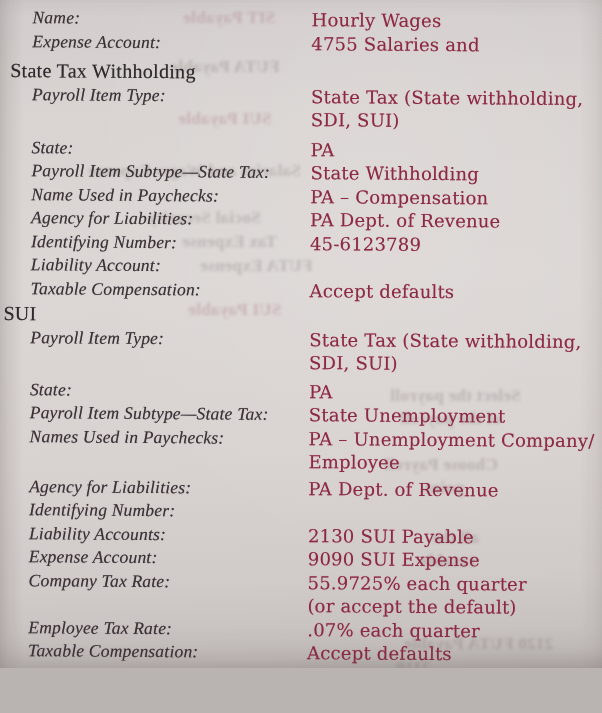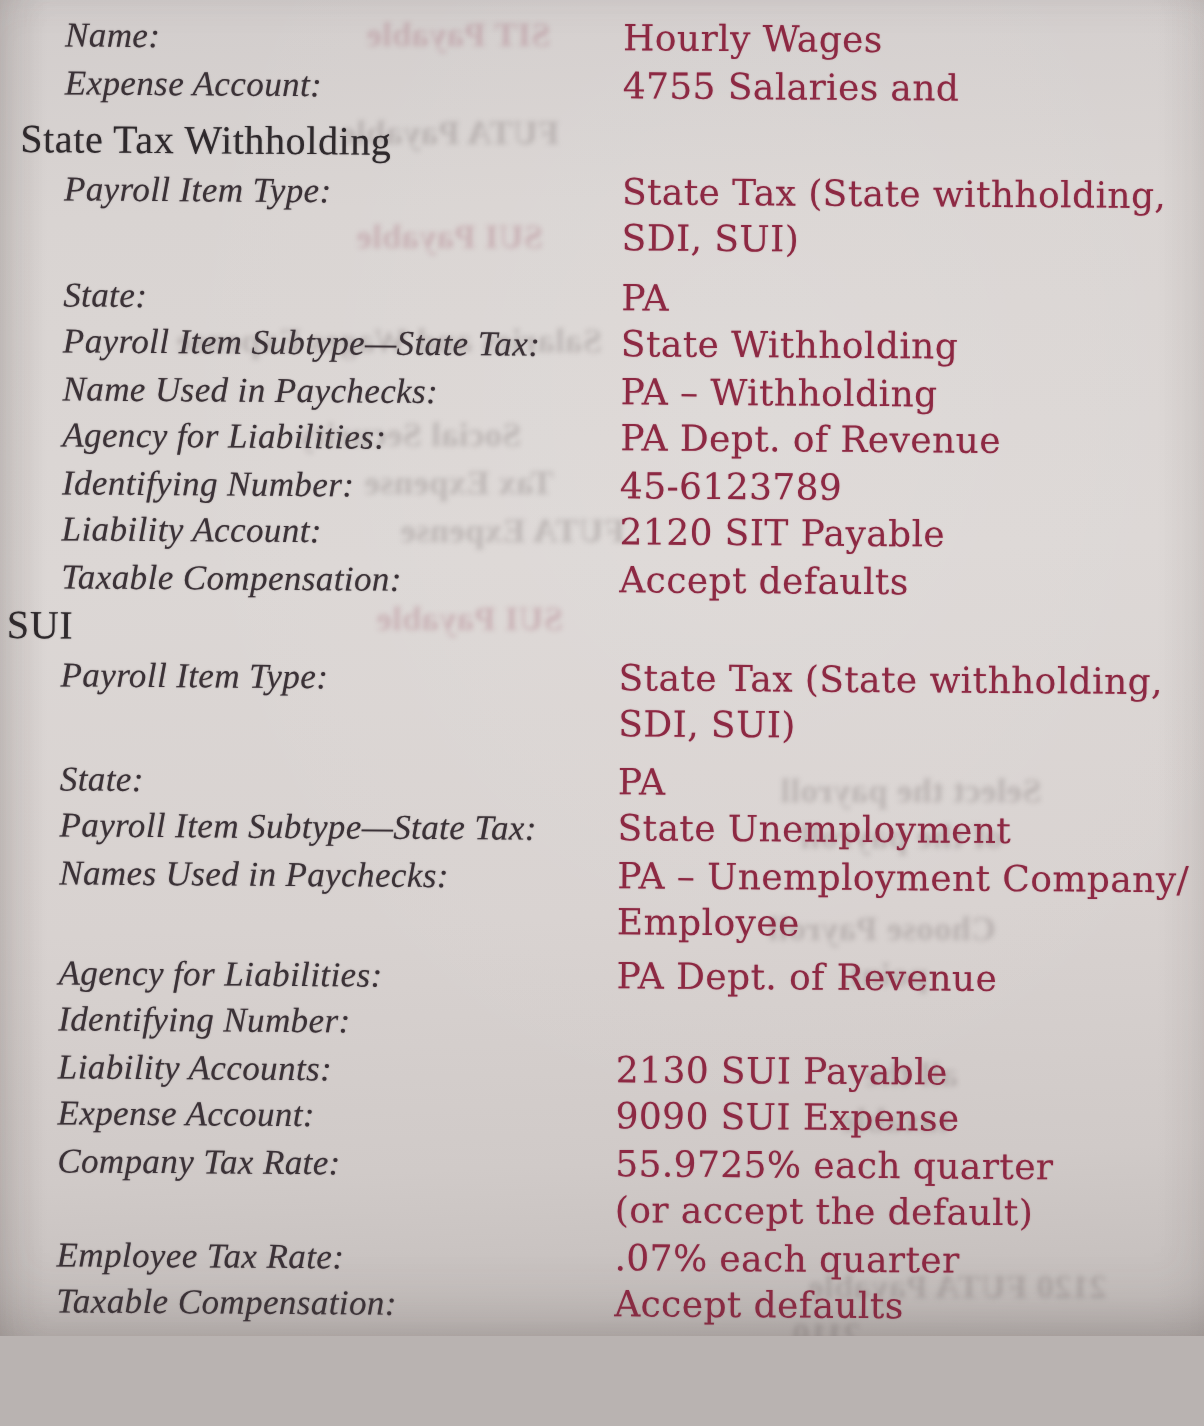--- a/index.html
+++ b/index.html
@@ -120,40 +120,37 @@
       </div>
       <div class="field-row">
         <div class="field-label">Payroll Item Subtype—State Tax:</div>
         <div class="field-value">
           <div class="value-line">State Withholding</div>
         </div>
       </div>
       <div class="field-row">
         <div class="field-label">Name Used in Paychecks:</div>
         <div class="field-value">
-          <div class="value-line">PA – Withholding</div>
+          <div class="value-line">PA – Compensation</div>
         </div>
       </div>
       <div class="field-row">
         <div class="field-label">Agency for Liabilities:</div>
         <div class="field-value">
           <div class="value-line">PA Dept. of Revenue</div>
         </div>
       </div>
       <div class="field-row">
         <div class="field-label">Identifying Number:</div>
         <div class="field-value">
           <div class="value-line">45-6123789</div>
         </div>
       </div>
       <div class="field-row">
         <div class="field-label">Liability Account:</div>
-        <div class="field-value">
-          <div class="value-line">2120 SIT Payable</div>
-        </div>
       </div>
       <div class="field-row">
         <div class="field-label">Taxable Compensation:</div>
         <div class="field-value">
           <div class="value-line">Accept defaults</div>
         </div>
       </div>
       <div class="heading-row" style="margin-top: 2px; padding-left: 1px;">SUI</div>
       <div class="field-row">
         <div class="field-label">Payroll Item Type:</div>

